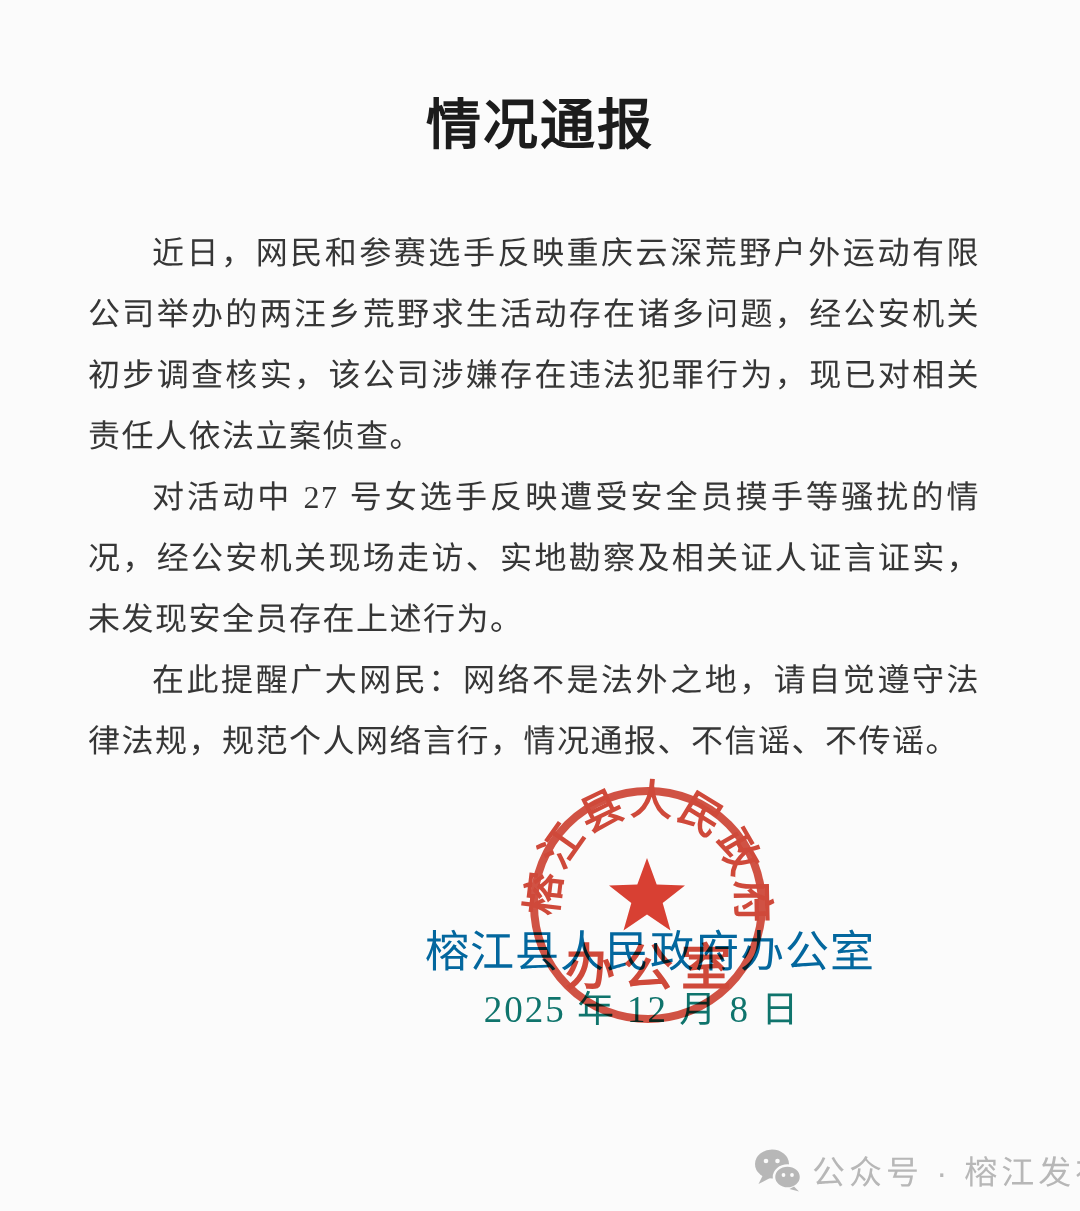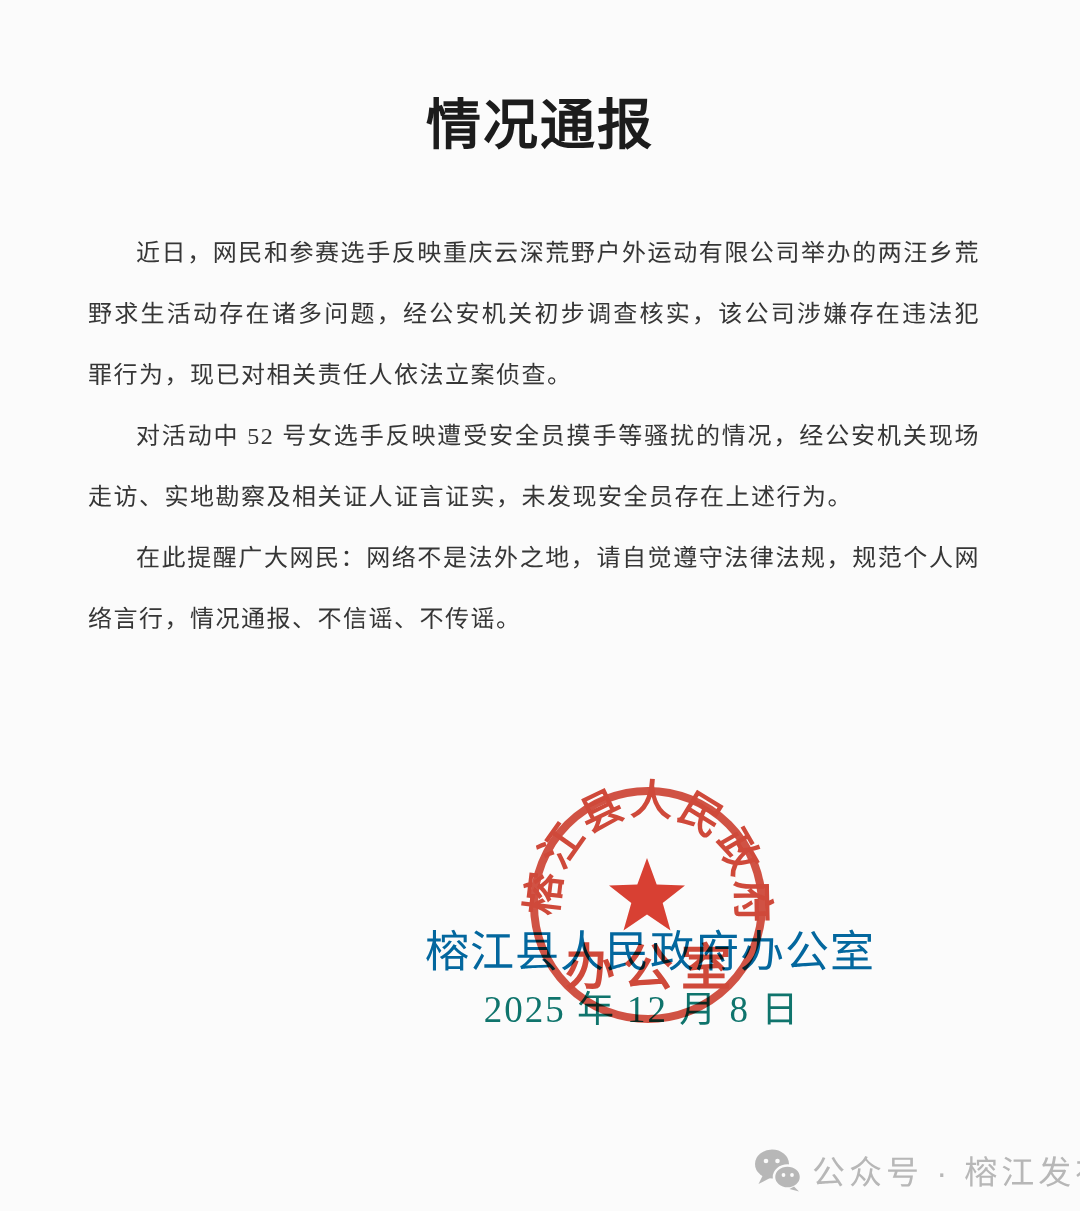--- a/index.html
+++ b/index.html
@@ -14,21 +14,21 @@
     padding-top:94px;
     text-align:center;
     font-size:55px;
     font-weight:bold;
     letter-spacing:2px;
     color:#1c1c1c;
     line-height:1.15;
   }
   .doc-body{
     margin:66px 100px 0 88px;
-    font-size:24px;
+    font-size:32px;
     line-height:61px;
     letter-spacing:1.5px;
     color:#363636;
     text-align:justify;
   }
   .doc-body p{
     margin:0;
     text-indent:2em;
   }
   
@@ -93,21 +93,21 @@
 </style>
 </head>
 <body>
 
 <div class="page">
 
   <div class="doc-title">情况通报</div>
 
   <div class="doc-body">
     <p>近日，网民和参赛选手反映重庆云深荒野户外运动有限公司举办的两汪乡荒野求生活动存在诸多问题，经公安机关初步调查核实，该公司涉嫌存在违法犯罪行为，现已对相关责任人依法立案侦查。</p>
-    <p>对活动中 52 号女选手反映遭受安全员摸手等骚扰的情况，经公安机关现场走访、实地勘察及相关证人证言证实，未发现安全员存在上述行为。</p>
+    <p>对活动中 27 号女选手反映遭受安全员摸手等骚扰的情况，经公安机关现场走访、实地勘察及相关证人证言证实，未发现安全员存在上述行为。</p>
     <p>在此提醒广大网民：网络不是法外之地，请自觉遵守法律法规，规范个人网络言行，情况通报、不信谣、不传谣。</p>
   </div>
 
   <svg class="seal" viewBox="0 0 264 264" width="264" height="264" aria-hidden="true">
     <defs>
       <path id="sealArc" d="M 43.4,147.6 A 90,90 0 1 1 220.6,147.6" fill="none"></path>
     </defs>
     <circle cx="132" cy="132" r="114" fill="none" stroke="#cf3a2a" stroke-width="8" opacity="0.95"></circle>
     <polygon fill="#d93122" points="131,85 140.7,111.6 169,112.6 146.7,130.1 154.5,157.4 131,141.5 107.5,157.4 115.3,130.1 93,112.6 121.3,111.6"></polygon>
     <text class="seal-arc-text">

